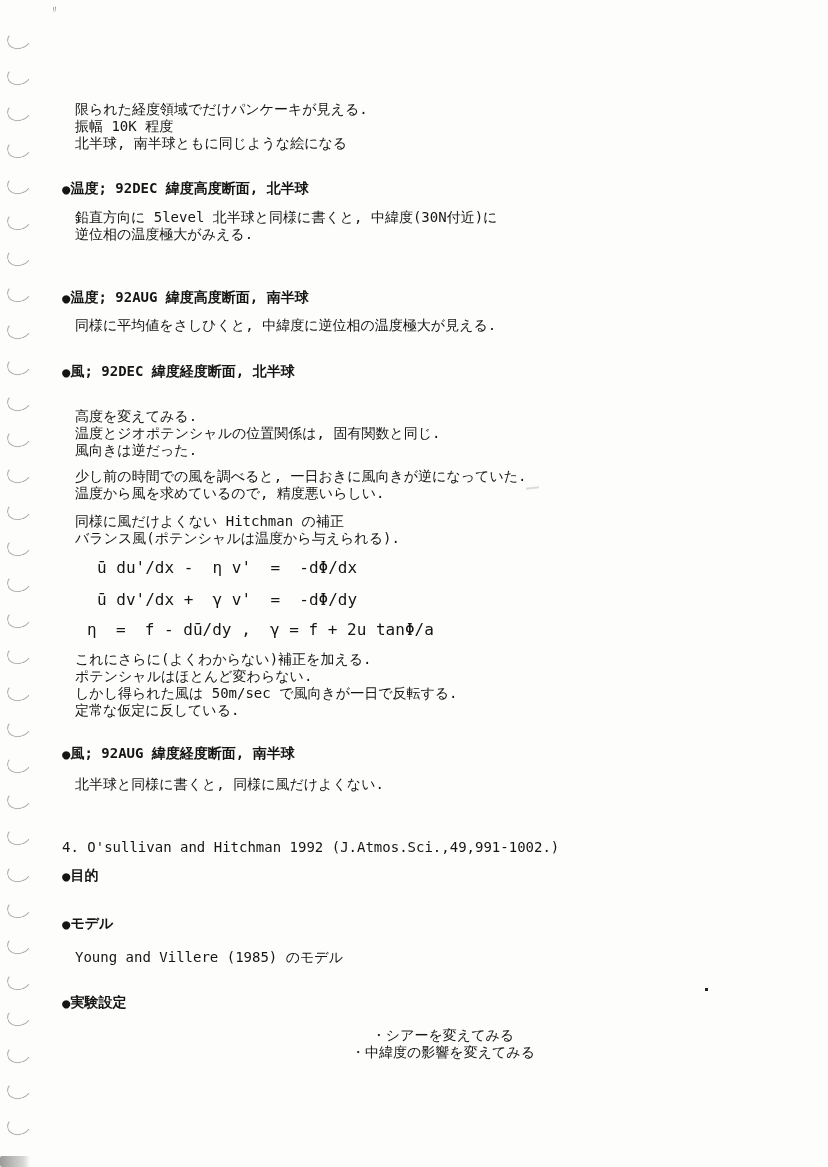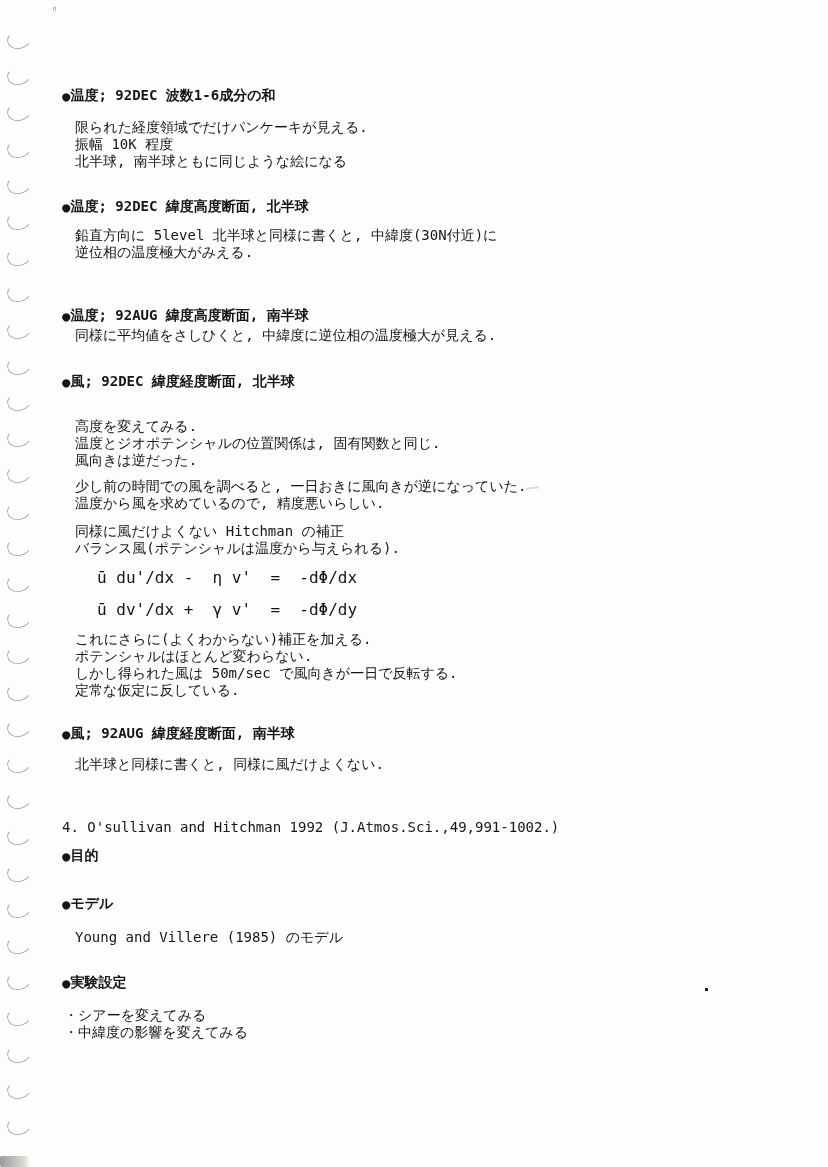--- a/index.html
+++ b/index.html
@@ -27,21 +27,21 @@
   .doc{position:absolute;left:62px;top:87px;width:730px;}
   .ln,.hd,.ref{
     white-space:pre;
     font-size:14px;
     line-height:17px;
     letter-spacing:0;
   }
   .hd{font-weight:bold;}
   .blt{font-size:14px;vertical-align:-1px;}
   .p{margin-left:13px;}
-  .itms{margin-left:2px;}
+  .itms{margin-left:32px;text-align:center;}
   .eq{margin-left:35px;white-space:pre;font-size:16px;line-height:17px;}
   .eq3{margin-left:25px;}
   
   .pen-mark{
     position:absolute;left:50px;top:3px;
     font-size:10px;color:#8a8a8a;
     transform:rotate(-20deg);
   }
   .speck{position:absolute;left:705px;top:988px;width:3px;height:3px;background:#222;}
   .smear{position:absolute;left:526px;top:487px;width:13px;height:2px;background:#dcdcdc;transform:rotate(-6deg);}
@@ -90,54 +90,54 @@
       <div class="ring" style="top: 1116px;"></div>
     </div>
 
   <span class="pen-mark">〃</span>
   <div class="smear"></div>
   <div class="speck"></div>
   <div class="smudge"></div>
 
   <div class="doc">
 
-    <div class="hd"><span class="blt">●</span><span>温度; 92DEC 波数1-6成分の和</span></div>
     <div class="p" style="margin-top:14px">
       <div class="ln">限られた経度領域でだけパンケーキが見える.</div>
       <div class="ln">振幅 10K 程度</div>
       <div class="ln">北半球, 南半球ともに同じような絵になる</div>
     </div>
 
     <div class="hd" style="margin-top:28px"><span class="blt">●</span><span>温度; 92DEC 緯度高度断面, 北半球</span></div>
     <div class="p" style="margin-top:11px">
       <div class="ln">鉛直方向に 5level 北半球と同様に書くと, 中緯度(30N付近)に</div>
       <div class="ln">逆位相の温度極大がみえる.</div>
     </div>
 
     <div class="hd" style="margin-top:46px"><span class="blt">●</span><span>温度; 92AUG 緯度高度断面, 南半球</span></div>
-    <div class="p" style="margin-top:2px">
+    <div class="p" style="margin-top:10px">
       <div class="ln">同様に平均値をさしひくと, 中緯度に逆位相の温度極大が見える.</div>
     </div>
 
     <div class="hd" style="margin-top:29px"><span class="blt">●</span><span>風; 92DEC 緯度経度断面, 北半球</span></div>
     <div class="p" style="margin-top:27px">
       <div class="ln">高度を変えてみる.</div>
       <div class="ln">温度とジオポテンシャルの位置関係は, 固有関数と同じ.</div>
       <div class="ln">風向きは逆だった.</div>
     </div>
     <div class="p" style="margin-top:9px">
       <div class="ln">少し前の時間での風を調べると, 一日おきに風向きが逆になっていた.</div>
       <div class="ln">温度から風を求めているので, 精度悪いらしい.</div>
     </div>
     <div class="p" style="margin-top:11px">
       <div class="ln">同様に風だけよくない Hitchman の補正</div>
       <div class="ln">バランス風(ポテンシャルは温度から与えられる).</div>
     </div>
     <div class="eq" style="margin-top:12px">ū du'/dx -  η v'  =  -dΦ/dx</div>
     <div class="eq" style="margin-top:15px">ū dv'/dx +  γ v'  =  -dΦ/dy</div>
+    <div class="eq eq3" style="margin-top:13px">η  =  f - dū/dy ,  γ = f + 2u tanΦ/a</div>
     <div class="p" style="margin-top:13px">
       <div class="ln">これにさらに(よくわからない)補正を加える.</div>
       <div class="ln">ポテンシャルはほとんど変わらない.</div>
       <div class="ln">しかし得られた風は 50m/sec で風向きが一日で反転する.</div>
       <div class="ln">定常な仮定に反している.</div>
     </div>
 
     <div class="hd" style="margin-top:26px"><span class="blt">●</span><span>風; 92AUG 緯度経度断面, 南半球</span></div>
     <div class="p" style="margin-top:13px">
       <div class="ln">北半球と同様に書くと, 同様に風だけよくない.</div>

